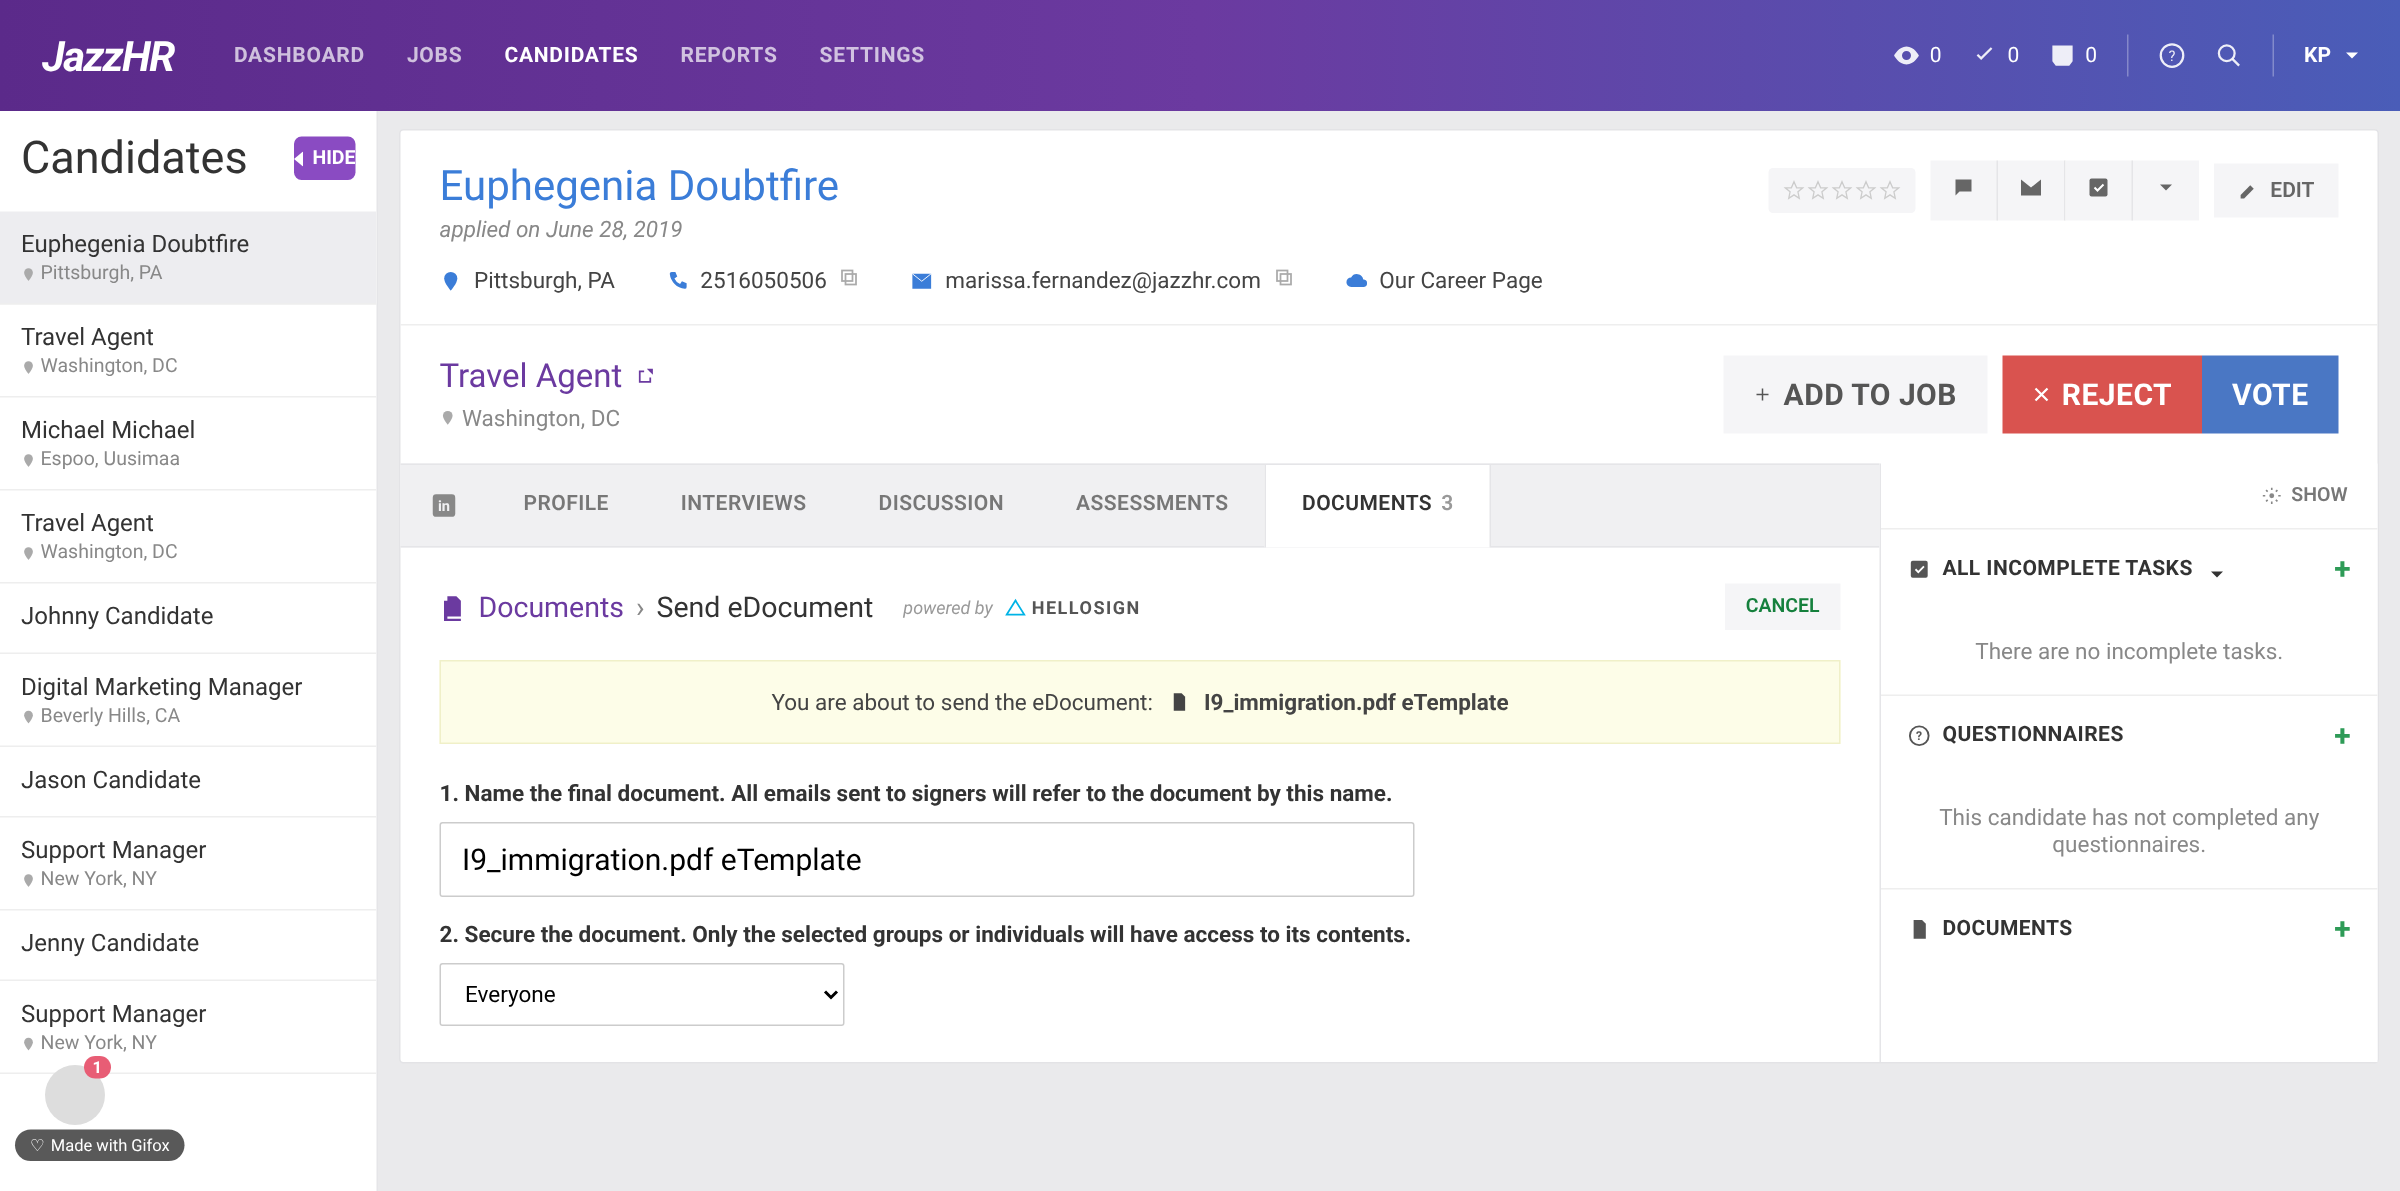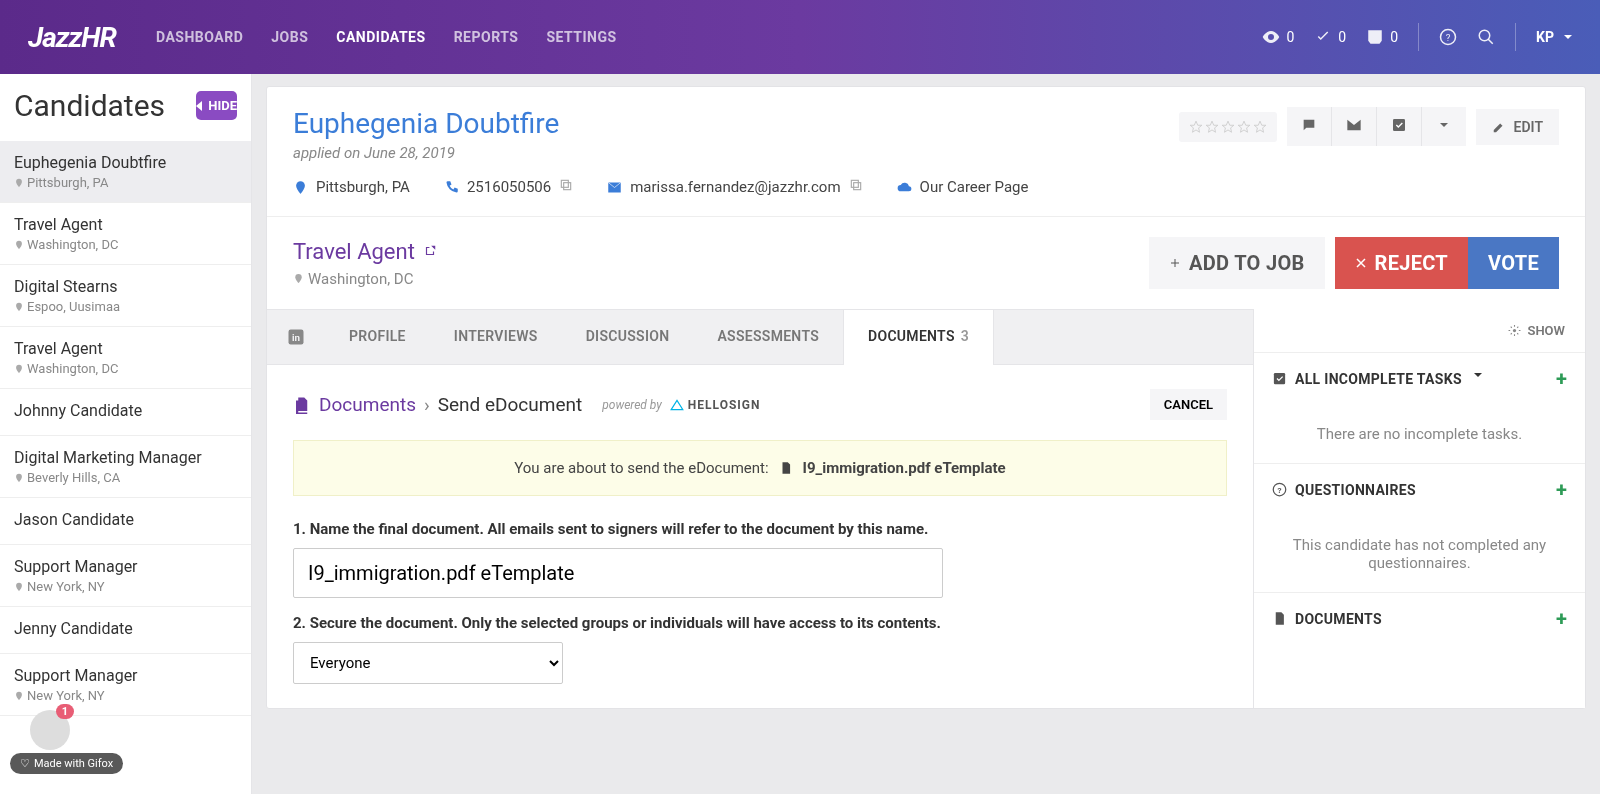--- a/index.html
+++ b/index.html
@@ -69,35 +69,35 @@
 .tab .count { color: #999; margin-left: 6px; }
 .content-split { display: flex; }
 .content-main { flex: 1; padding: 24px 26px; }
 .breadcrumb { display: flex; align-items: center; gap: 8px; font-size: 19px; color: #333; }
 .breadcrumb svg { width: 18px; height: 18px; fill: #6b3aa0; }
 .breadcrumb .link { color: #6b3aa0; cursor: pointer; }
 .breadcrumb .sep { color: #888; }
 .powered { font-size: 12px; color: #999; font-style: italic; margin-left: 12px; }
 .hellosign { display: inline-flex; align-items: center; gap: 4px; font-size: 12px; color: #555; font-weight: 700; letter-spacing: 1px; font-style: normal; }
 .hellosign svg { width: 14px; height: 14px; fill: #00b3e6; }
-.cancel-btn { background: #f5f5f7; border: none; padding: 8px 14px; font-size: 13px; color: #000000; cursor: pointer; font-weight: 600; }
+.cancel-btn { background: #f5f5f7; border: none; padding: 8px 14px; font-size: 13px; color: #15803d; cursor: pointer; font-weight: 600; }
 .bc-row { display: flex; align-items: center; justify-content: space-between; margin-bottom: 20px; }
 .notice { background: #fdfde8; border: 1px solid #f0f0c8; padding: 18px 24px; font-size: 15px; color: #444; display: flex; align-items: center; justify-content: center; gap: 10px; margin: 10px 0 24px 0; }
 .notice svg { width: 14px; height: 14px; fill: #444; }
 .notice .tmpl { font-weight: 700; }
 .form-label { font-size: 15px; font-weight: 700; color: #333; margin: 16px 0 10px 0; }
 .form-input { width: 650px; max-width:100%; padding: 12px 14px; font-size: 20px; border: 1px solid #ccc; border-radius: 2px; }
 .form-select { width: 270px; padding: 10px 12px; font-size: 15px; border: 1px solid #ccc; border-radius: 2px; background: #fff; }
 
 .right-panel { width: 332px; border-left: 1px solid #e5e5e8; background: #fff; }
 .show-row { display: flex; justify-content: flex-end; padding: 14px 20px; color: #777; font-size: 13px; font-weight: 600; gap: 6px; cursor: pointer; align-items: center; }
 .show-row svg { width: 13px; height: 13px; fill: #888; }
 .rp-section { border-top: 1px solid #eee; }
 .rp-head { display: flex; align-items: center; justify-content: space-between; padding: 14px 18px; }
-.rp-title { display: flex; align-items: flex-start; gap: 8px; font-size: 14px; font-weight: 700; color: #333; letter-spacing: 0.3px; }
+.rp-title { display: flex; align-items: flex-end; gap: 8px; font-size: 14px; font-weight: 700; color: #333; letter-spacing: 0.3px; }
 .rp-title svg { width: 15px; height: 15px; fill: #555; }
 .rp-add { color: #2e9b57; font-size: 20px; font-weight: 700; cursor: pointer; }
 .rp-body { padding: 20px; text-align: center; color: #888; font-size: 15px; }
 .caret-down::after { content: ""; display: inline-block; border: 4px solid transparent; border-top-color: currentColor; margin-left: 4px; transform: translateY(2px); }
 .made-with { position: absolute; bottom: 20px; left: 10px; background: rgba(60,60,60,0.85); color: #fff; font-size: 11px; padding: 4px 10px; border-radius: 12px; display:flex; align-items:center; gap:4px; }
 .notif-badge { position:absolute; bottom:44px; left:30px; width:40px; height:40px; border-radius:50%; background:#ddd; }
 .notif-count { position:absolute; top:-6px; right:-4px; background:#e85d75; color:#fff; font-size:11px; border-radius:10px; padding:1px 6px; font-weight:700; }
 </style>
 </head>
 <body>
@@ -172,21 +172,21 @@
     <div class="cand-item">
       <div class="cand-name">Travel Agent</div>
       <div class="cand-loc">
           <svg viewBox="0 0 24 24">
             <path d="M12 2a7 7 0 00-7 7c0 5 7 13 7 13s7-8 7-13a7 7 0 00-7-7z"></path>
           </svg>
           <span>Washington, DC</span>
         </div>
     </div>
     <div class="cand-item">
-      <div class="cand-name">Digital Stearns</div>
+      <div class="cand-name">Michael Michael</div>
       <div class="cand-loc">
           <svg viewBox="0 0 24 24">
             <path d="M12 2a7 7 0 00-7 7c0 5 7 13 7 13s7-8 7-13a7 7 0 00-7-7z"></path>
           </svg>
           <span>Espoo, Uusimaa</span>
         </div>
     </div>
     <div class="cand-item">
       <div class="cand-name">Travel Agent</div>
       <div class="cand-loc">

